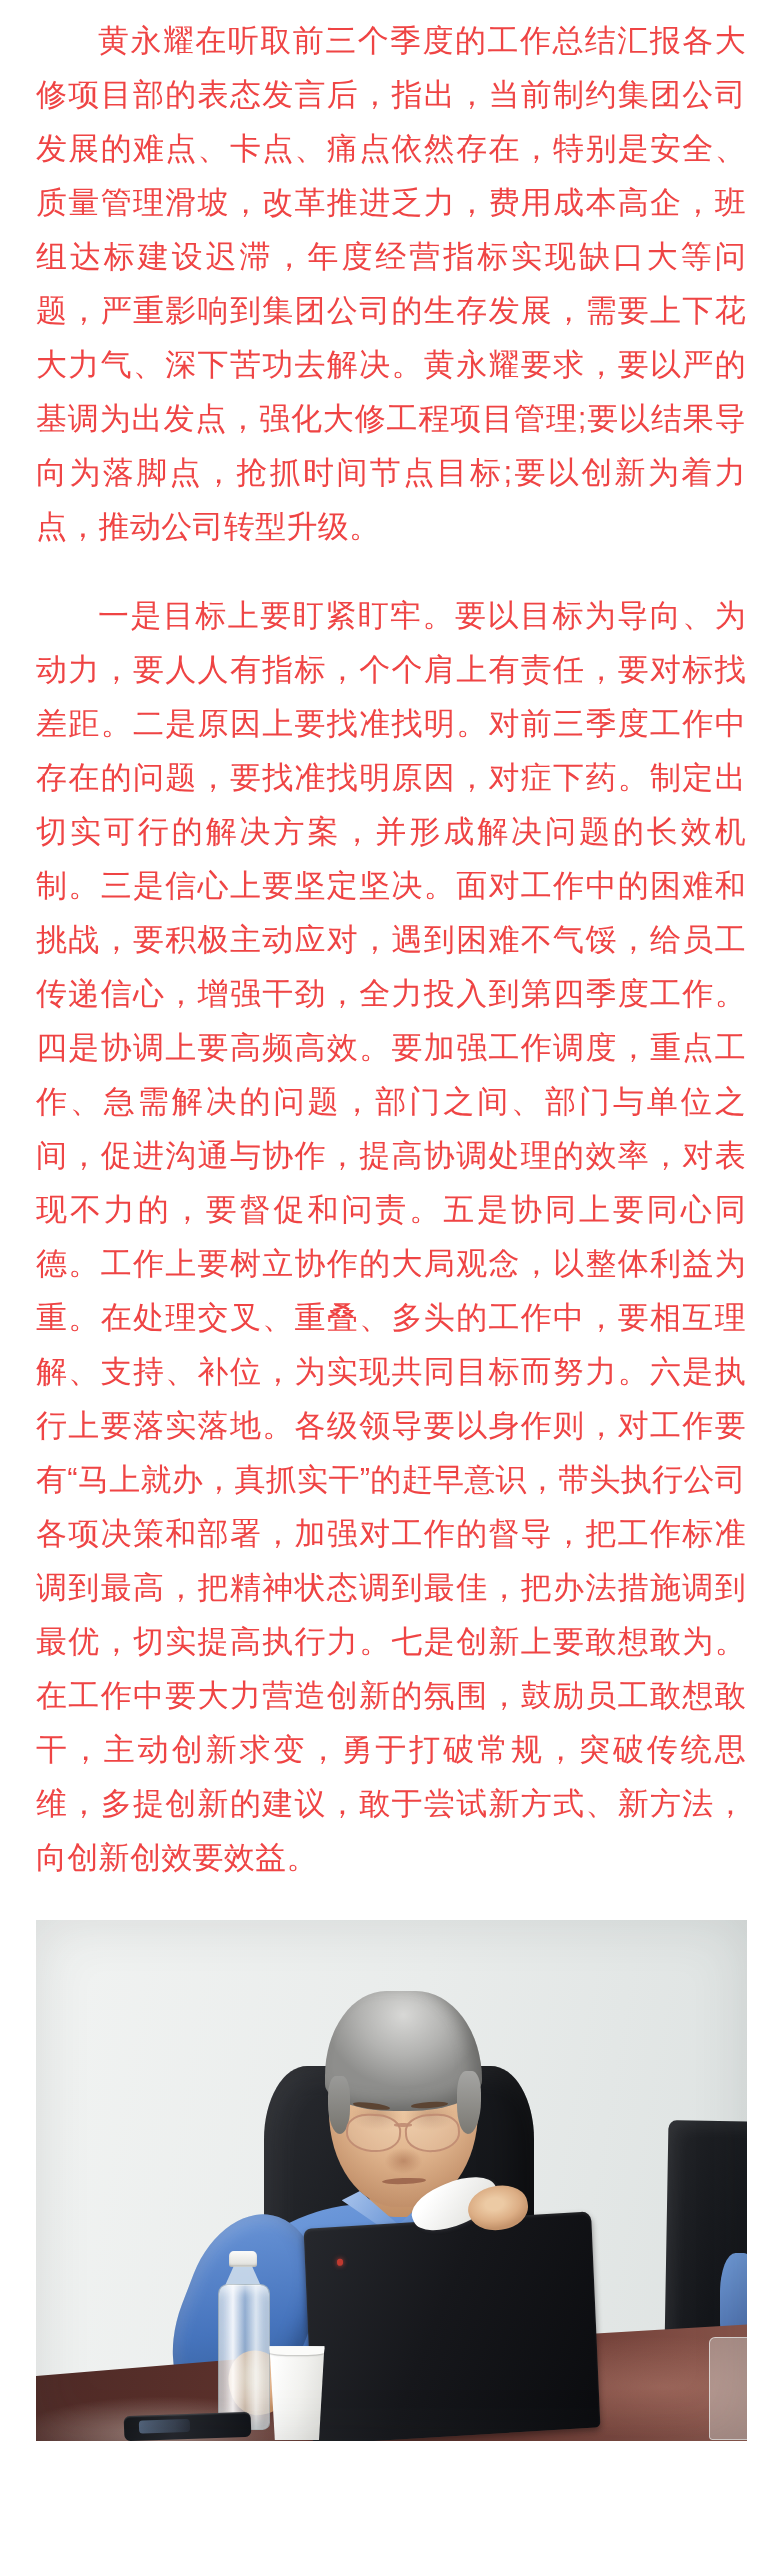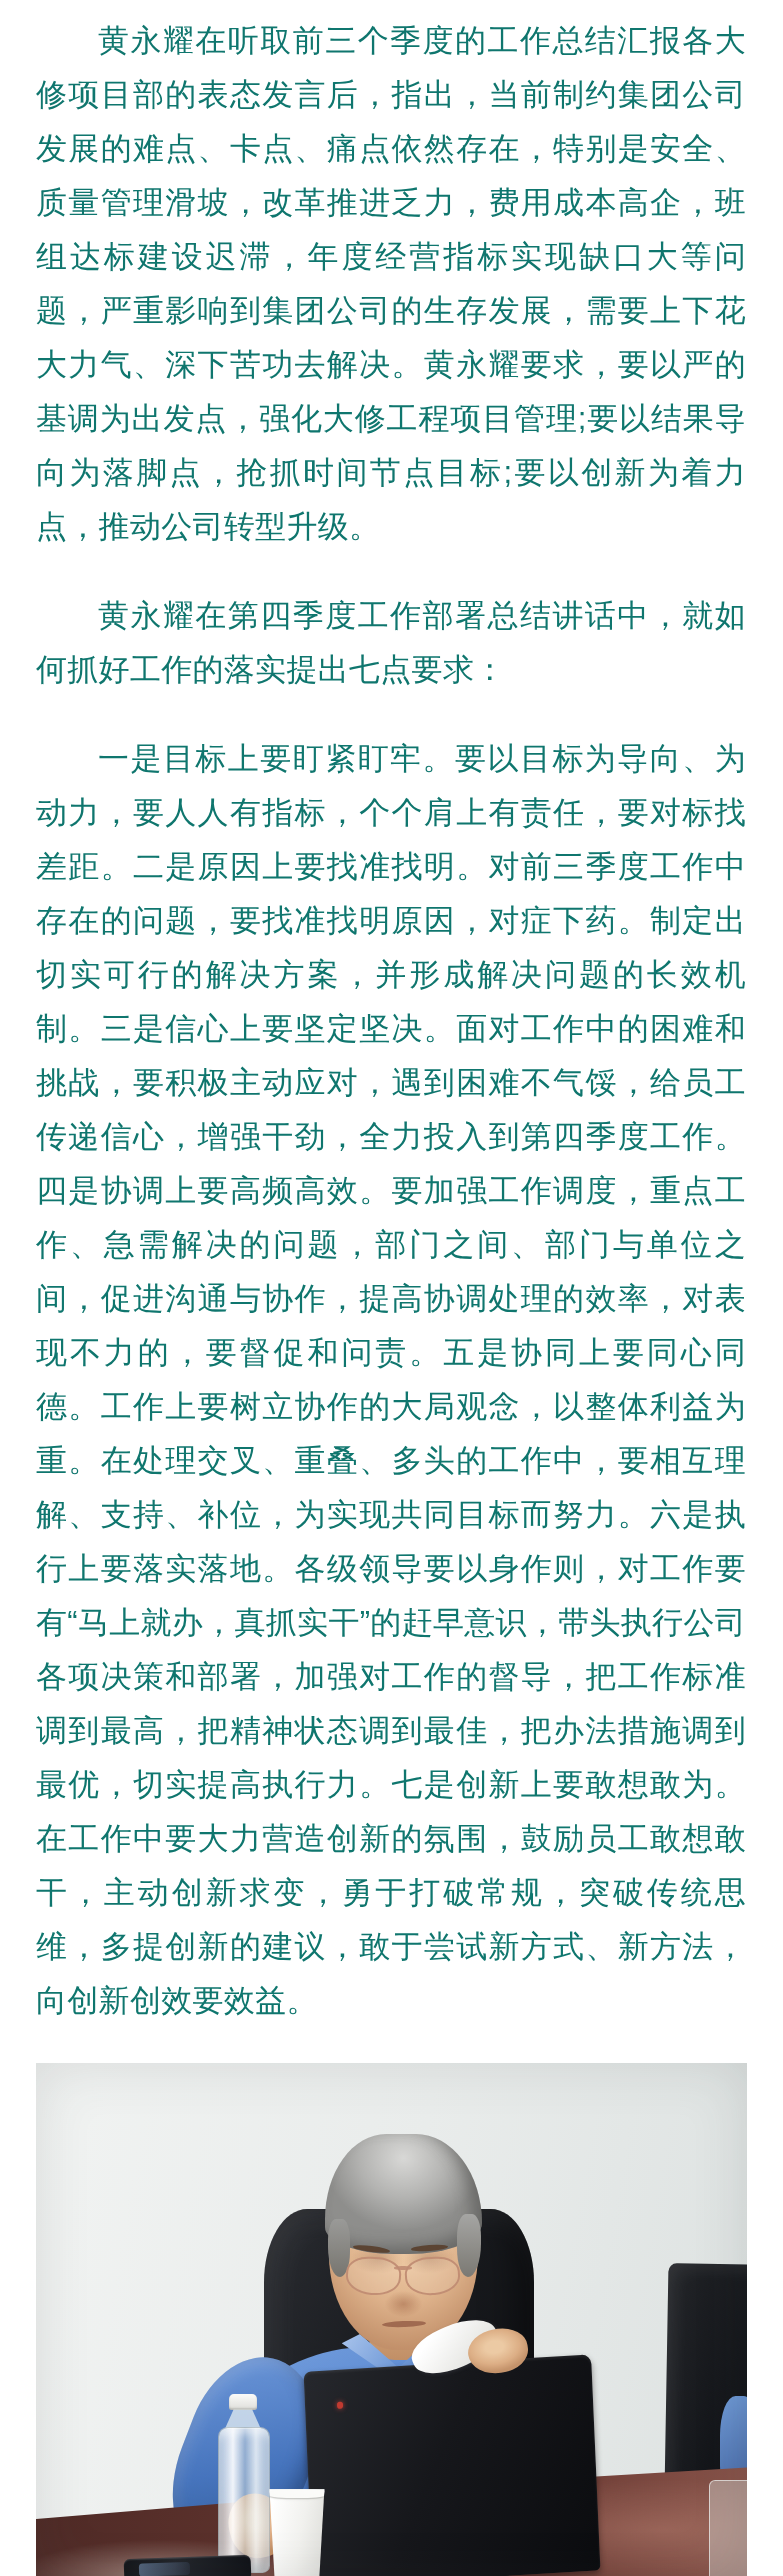--- a/index.html
+++ b/index.html
@@ -16,21 +16,21 @@
   .article {
     padding: 14px 37px 21px 36px;
   }
   .article p.body-para {
     font-size: 31px;
     line-height: 54px;
     letter-spacing: 0.3px;
     text-align: justify;
     text-indent: 2em;
     margin: 0 0 35px 0;
-    color: #0f766e;
+    color: #ef4444;
     word-break: break-all;
   }
 
   
   figure.photo {
     margin: 0;
     position: relative;
     width: 711px;
     height: 521px;
     overflow: hidden;
@@ -235,21 +235,20 @@
     pointer-events: none;
   }
 </style>
 </head>
 <body>
 
 <article class="article">
 
   <p class="body-para">黄永耀在听取前三个季度的工作总结汇报各大修项目部的表态发言后，指出，当前制约集团公司发展的难点、卡点、痛点依然存在，特别是安全、质量管理滑坡，改革推进乏力，费用成本高企，班组达标建设迟滞，年度经营指标实现缺口大等问题，严重影响到集团公司的生存发展，需要上下花大力气、深下苦功去解决。黄永耀要求，要以严的基调为出发点，强化大修工程项目管理;要以结果导向为落脚点，抢抓时间节点目标;要以创新为着力点，推动公司转型升级。</p>
 
-  <p class="body-para">黄永耀在第四季度工作部署总结讲话中，就如何抓好工作的落实提出七点要求：</p>
 
   <p class="body-para">一是目标上要盯紧盯牢。要以目标为导向、为动力，要人人有指标，个个肩上有责任，要对标找差距。二是原因上要找准找明。对前三季度工作中存在的问题，要找准找明原因，对症下药。制定出切实可行的解决方案，并形成解决问题的长效机制。三是信心上要坚定坚决。面对工作中的困难和挑战，要积极主动应对，遇到困难不气馁，给员工传递信心，增强干劲，全力投入到第四季度工作。四是协调上要高频高效。要加强工作调度，重点工作、急需解决的问题，部门之间、部门与单位之间，促进沟通与协作，提高协调处理的效率，对表现不力的，要督促和问责。五是协同上要同心同德。工作上要树立协作的大局观念，以整体利益为重。在处理交叉、重叠、多头的工作中，要相互理解、支持、补位，为实现共同目标而努力。六是执行上要落实落地。各级领导要以身作则，对工作要有“马上就办，真抓实干”的赶早意识，带头执行公司各项决策和部署，加强对工作的督导，把工作标准调到最高，把精神状态调到最佳，把办法措施调到最优，切实提高执行力。七是创新上要敢想敢为。在工作中要大力营造创新的氛围，鼓励员工敢想敢干，主动创新求变，勇于打破常规，突破传统思维，多提创新的建议，敢于尝试新方式、新方法，向创新创效要效益。</p>
 
   <figure class="photo">
     <div class="chair-left"></div>
     <div class="chair-right"></div>
     <div class="person-right-sleeve"></div>
 
     <div class="torso"></div>
     <div class="arm-left"></div>

